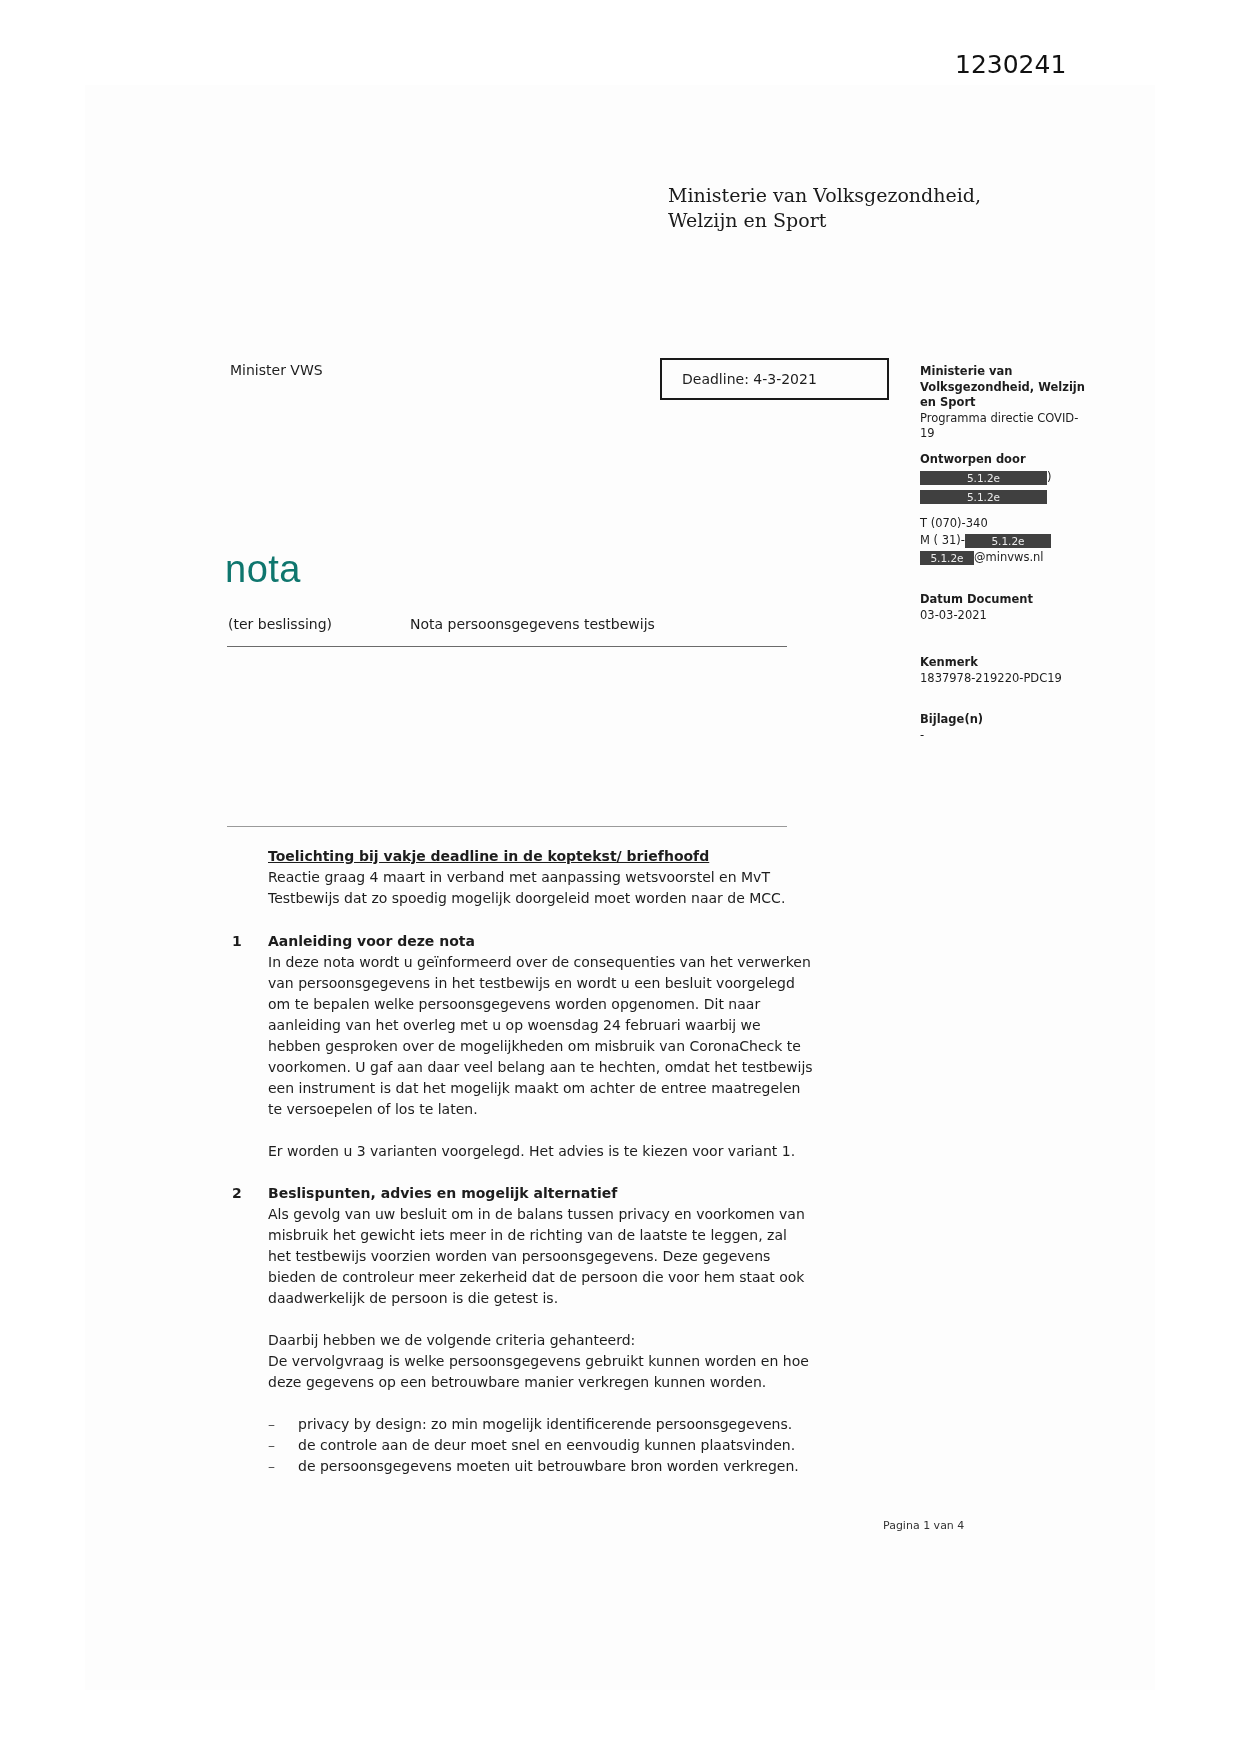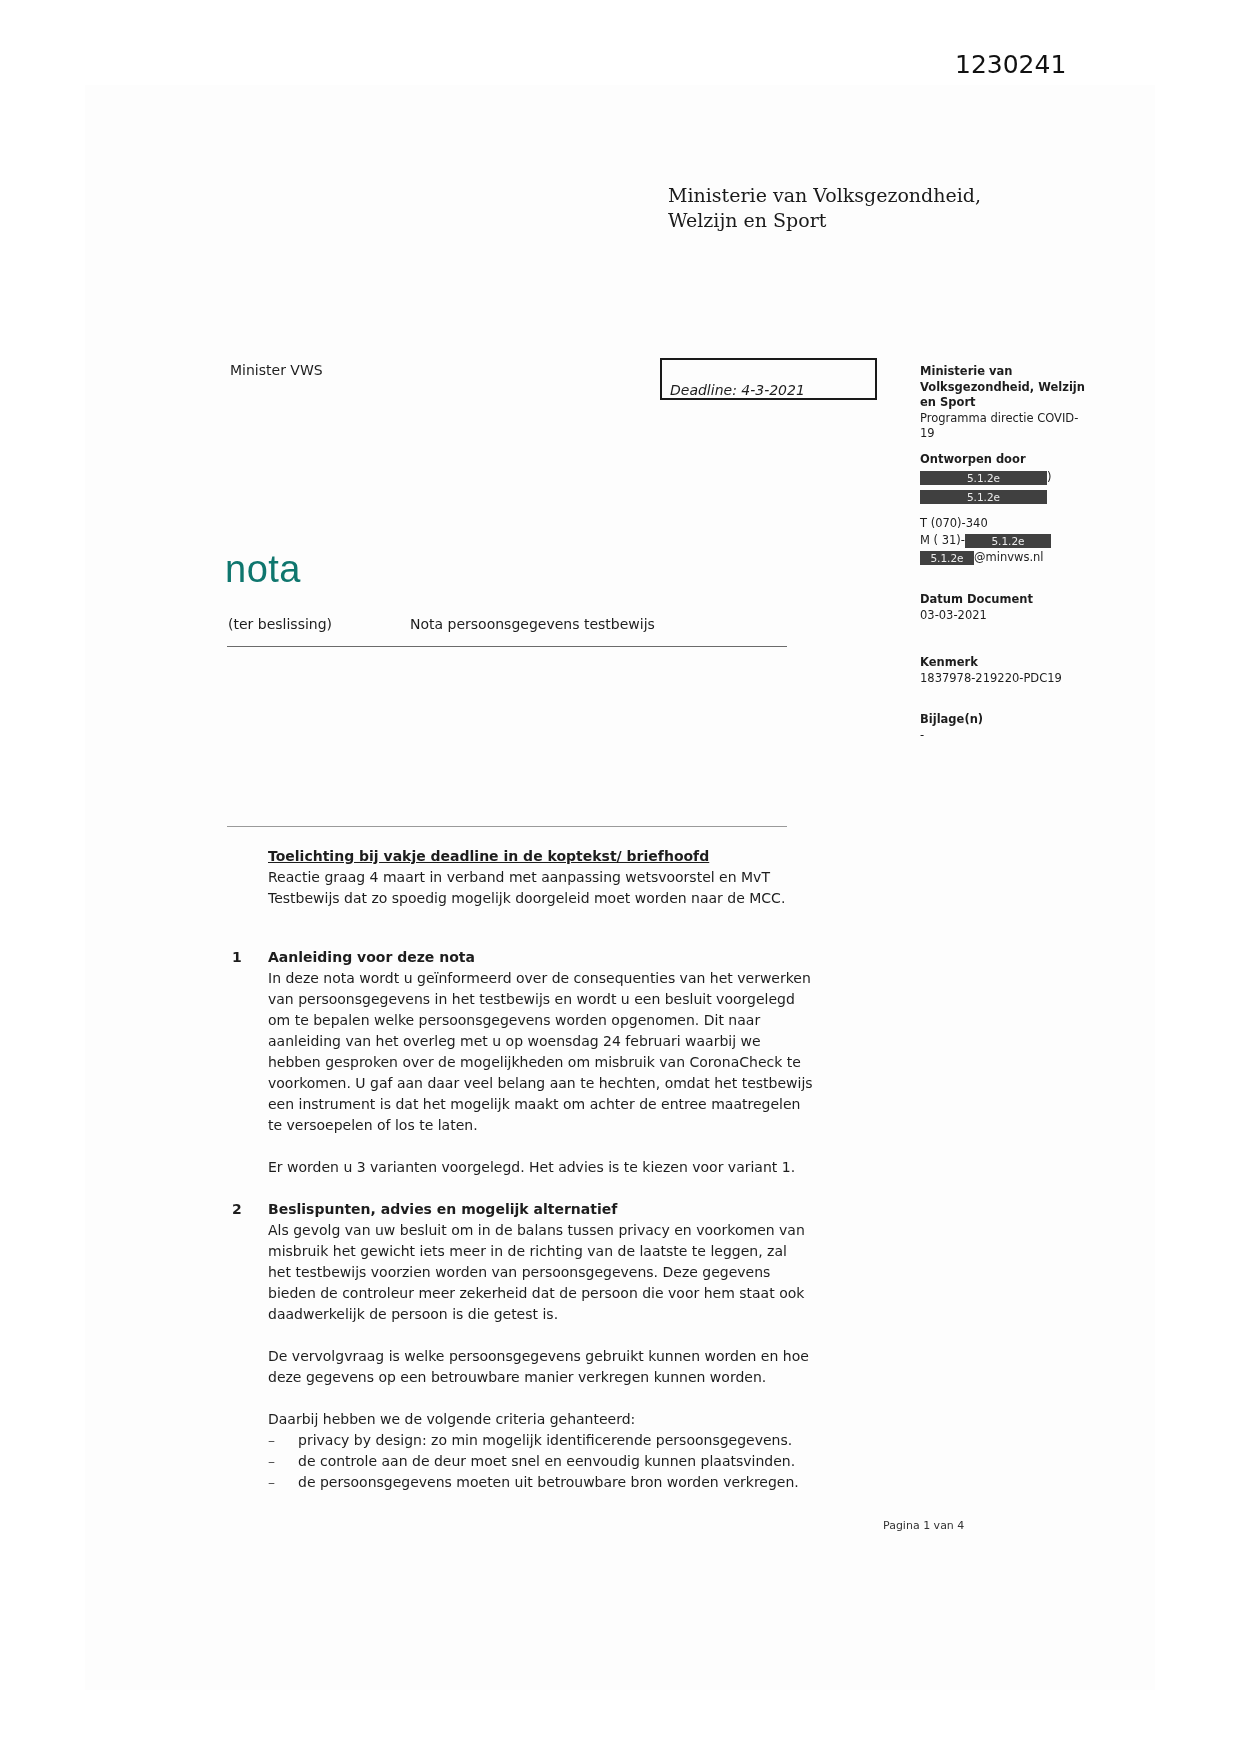--- a/index.html
+++ b/index.html
@@ -6,21 +6,21 @@
   body{width:1241px;height:1754px;position:relative;font-family:"DejaVu Sans",sans-serif;color:#1d1d1d;}
   .page{position:absolute;left:85px;top:85px;width:1070px;height:1605px;background:#fdfdfd;}
   .abs{position:absolute;}
   
   .scan-number{left:955px;top:50px;width:200px;text-align:left;font-size:25px;color:#111;}
   
   .wordmark{left:668px;top:183px;font-family:"DejaVu Serif",serif;font-size:19px;line-height:25px;color:#1a1a1a;}
   .wordmark span{display:block;}
   
   .addressee{left:230px;top:362px;font-size:14px;}
-  .deadline-box{left:660px;top:358px;width:205px;height:38px;border:2px solid #1a1a1a;display:flex;align-items:flex-end;padding-left:8px;font-size:14px;font-style:italic;}
+  .deadline-box{left:660px;top:358px;width:205px;height:38px;border:2px solid #1a1a1a;display:flex;align-items:center;padding-left:20px;font-size:14px;}
   
   .sidebar{left:920px;top:364px;width:240px;font-size:11.5px;line-height:15.5px;}
   .sb-bold{font-weight:bold;}
   .sb-bold span{display:block;}
   .sb-plain span{display:block;}
   .sb-gap{height:10px;}
   .sb-gap-lg{height:16px;}
   .redact{display:inline-block;background:#404040;color:#ececec;text-align:center;font-size:10.5px;line-height:14px;height:14px;vertical-align:middle;}
   .r-w1{width:127px;}
   .r-w2{width:86px;}
@@ -28,21 +28,21 @@
   .bar-row{margin-top:2px;line-height:17px;}
   .contact-row{line-height:17px;}
   
   .nota-title{left:225px;top:548px;font-size:38px;letter-spacing:0.5px;color:#0f766e;font-family:Liberation Sans, sans-serif;}
   .qualifier{left:228px;top:616px;font-size:14px;}
   .subject{left:410px;top:616px;font-size:14px;}
   .rule1{left:227px;top:646px;width:560px;height:0;border-top:1.5px solid #6b6b6b;}
   .rule2{left:227px;top:826px;width:560px;height:0;border-top:1.5px solid #9a9a9a;}
   
   .body-col{left:232px;top:846px;width:585px;font-size:14px;line-height:21px;}
-  .note-block{margin-left:36px;margin-bottom:38px;width:545px;}
+  .note-block{margin-left:36px;margin-bottom:22px;width:545px;}
   .note-heading{font-weight:bold;text-decoration:underline;}
   .section{display:grid;grid-template-columns:36px 545px;margin-top:21px;}
   .sec-num{font-weight:bold;}
   .sec-heading{font-weight:bold;}
   .para{margin:0 0 21px 0;}
   .para:last-child{margin-bottom:0;}
   .bullets{margin-top:0;}
   .bullet{display:flex;}
   .bullet .dash{width:30px;color:#555;}
   .bullet .bt{flex:1;}
@@ -127,22 +127,22 @@
       <p class="para">In deze nota wordt u geïnformeerd over de consequenties van het verwerken van persoonsgegevens in het testbewijs en wordt u een besluit voorgelegd om te bepalen welke persoonsgegevens worden opgenomen. Dit naar aanleiding van het overleg met u op woensdag 24 februari waarbij we hebben gesproken over de mogelijkheden om misbruik van CoronaCheck te voorkomen. U gaf aan daar veel belang aan te hechten, omdat het testbewijs een instrument is dat het mogelijk maakt om achter de entree maatregelen te versoepelen of los te laten.</p>
       <p class="para">Er worden u 3 varianten voorgelegd. Het advies is te kiezen voor variant 1.</p>
     </div>
   </div>
 
   <div class="section">
     <div class="sec-num">2</div>
     <div>
       <div class="sec-heading">Beslispunten, advies en mogelijk alternatief</div>
       <p class="para">Als gevolg van uw besluit om in de balans tussen privacy en voorkomen van misbruik het gewicht iets meer in de richting van de laatste te leggen, zal het testbewijs voorzien worden van persoonsgegevens. Deze gegevens bieden de controleur meer zekerheid dat de persoon die voor hem staat ook daadwerkelijk de persoon is die getest is.</p>
+      <p class="para" style="margin-bottom:0;">Daarbij hebben we de volgende criteria gehanteerd:</p>
       <p class="para">De vervolgvraag is welke persoonsgegevens gebruikt kunnen worden en hoe deze gegevens op een betrouwbare manier verkregen kunnen worden.</p>
-      <p class="para" style="margin-bottom:0;">Daarbij hebben we de volgende criteria gehanteerd:</p>
       <div class="bullets">
         <div class="bullet">
           <span class="dash">–</span>
           <span class="bt">privacy by design: zo min mogelijk identificerende persoonsgegevens.</span>
         </div>
         <div class="bullet">
           <span class="dash">–</span>
           <span class="bt">de controle aan de deur moet snel en eenvoudig kunnen plaatsvinden.</span>
         </div>
         <div class="bullet">

